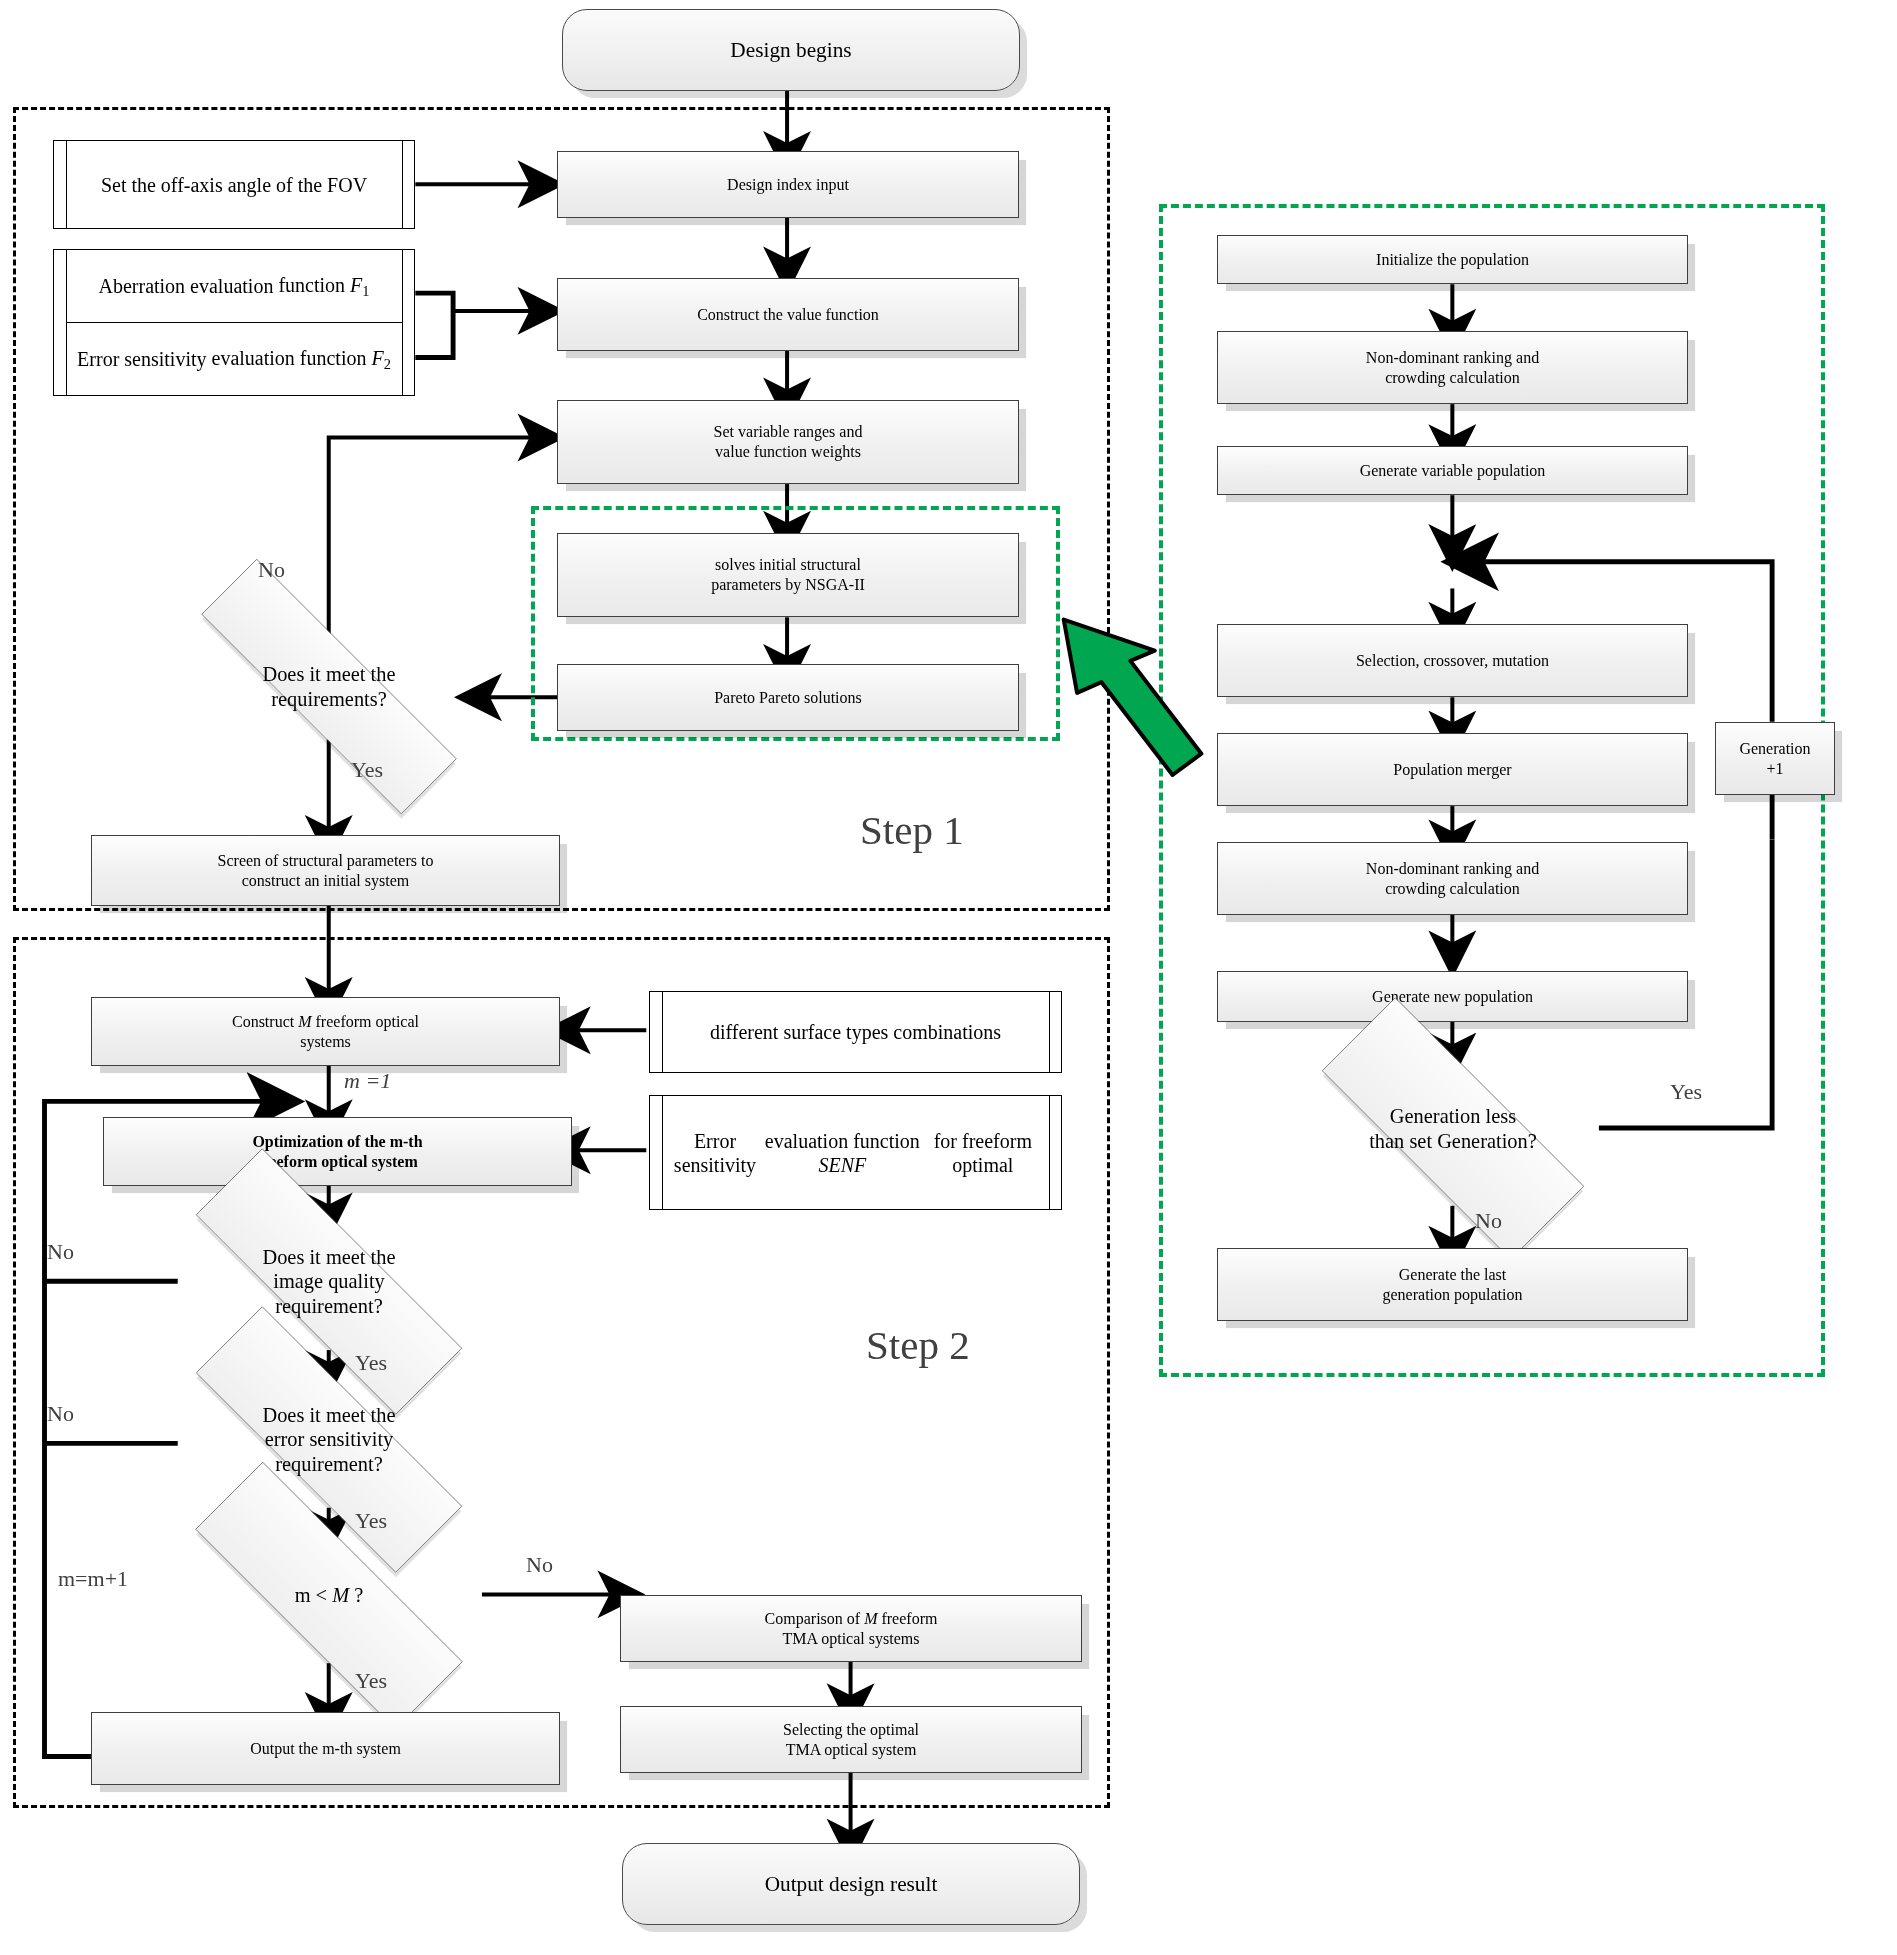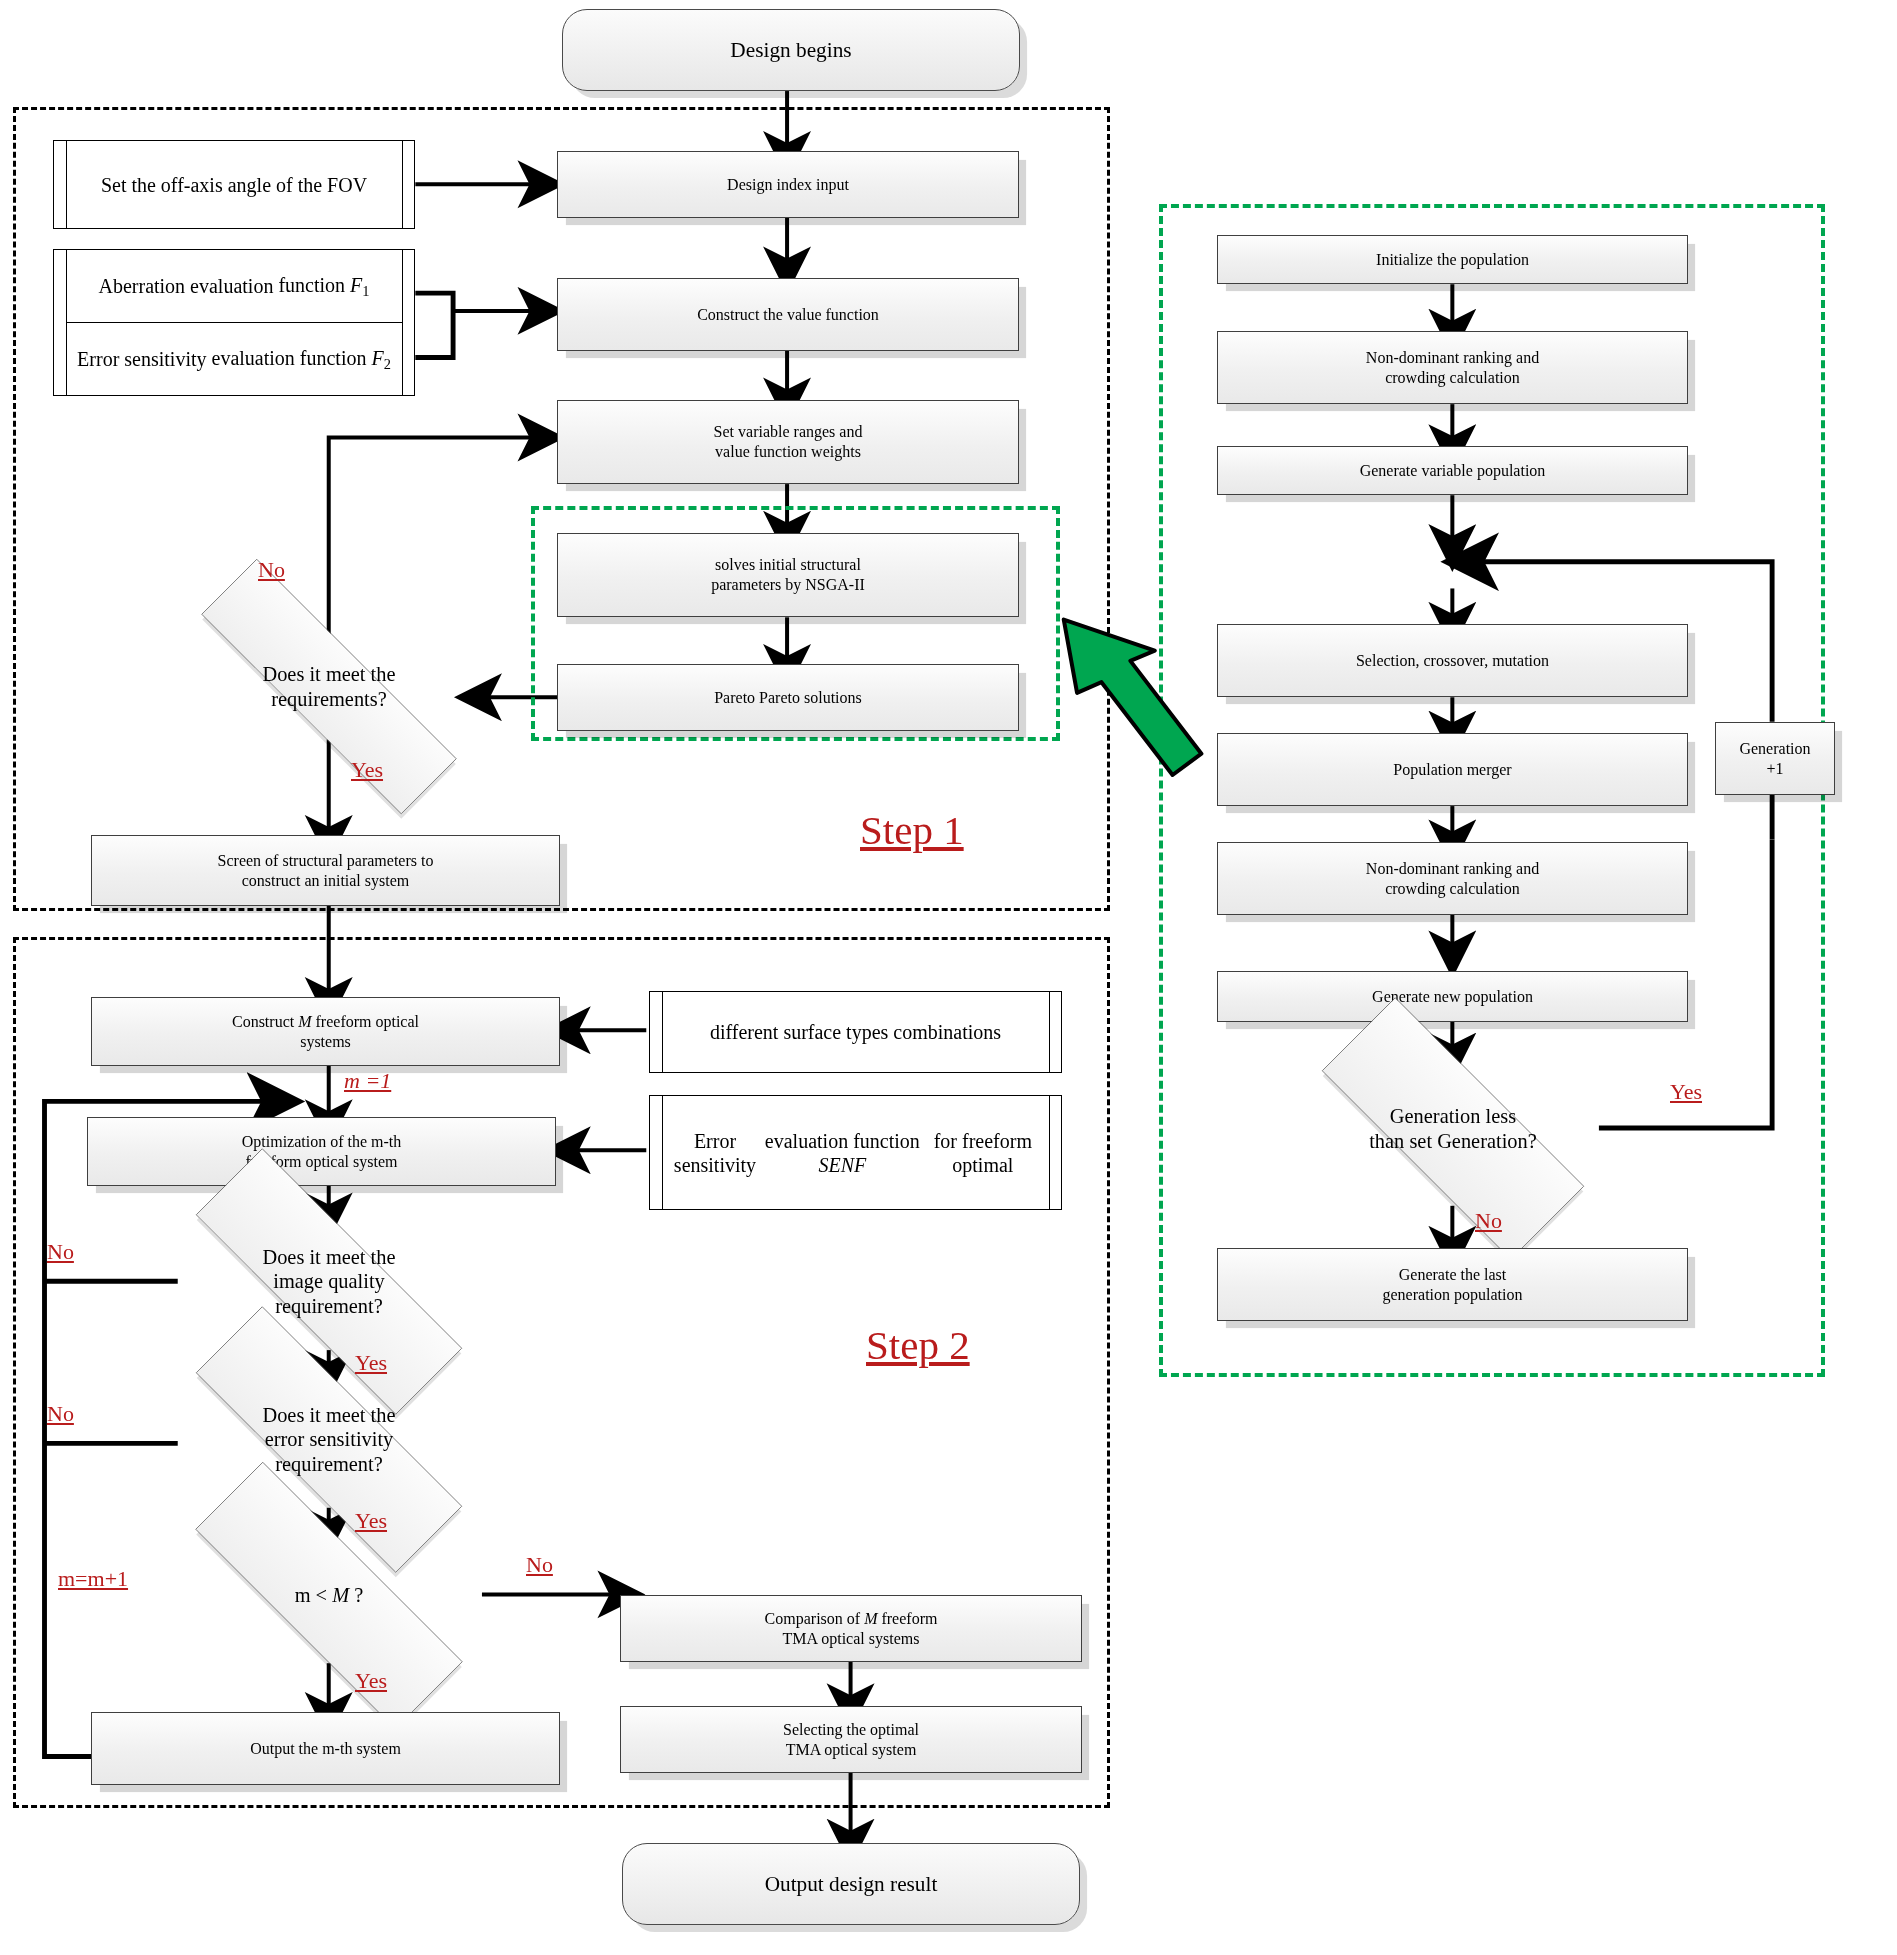--- a/index.html
+++ b/index.html
@@ -60,21 +60,21 @@
 
   
   .frame{
     position:absolute;box-sizing:border-box;
     border:3.1px dashed #000;
     background:transparent;
   }
   .frame.green{border:4px dashed #00a650;}
 
   .lbl{
-    position:absolute;color:#b91c1c;white-space:nowrap;text-decoration:underline;
+    position:absolute;color:#404040;white-space:nowrap;
   }
   .steplbl{font-size:41px;}
   .edgelbl{font-size:22px;}
   .italic{font-style:italic;}
   svg.wires{position:absolute;left:0;top:0;width:1897px;height:1955px;pointer-events:none;}
   .sub{font-size:0.72em;vertical-align:-0.25em;}
 </style>
 </head>
 <body>
 
@@ -234,21 +234,21 @@
   </div>
 
   <div class="lbl steplbl" style="left:860px;top:806px;">Step 1</div>
 
   <div class="box" style="left:91px;top:997px;width:469px;height:69px;">
     <span>
       Construct <i>M</i> freeform optical<br>systems
     </span>
   </div>
 
-  <div class="box" style="left:87px;top:1117px;width:469px;height:69px;">
+  <div class="box" style="left:103px;top:1117px;width:469px;height:69px;font-weight:bold;">
     <span>
       <span>Optimization of the m-th</span><br>
       <span>freeform optical system</span>
     </span>
   </div>
 
   <div class="lbl edgelbl italic" style="left:344px;top:1068px;">m =1</div>
   <div class="lbl edgelbl" style="left:58px;top:1566px;">m=m+1</div>
 
   <div class="railbox" style="left:649px;top:991px;width:413px;height:82px;">

